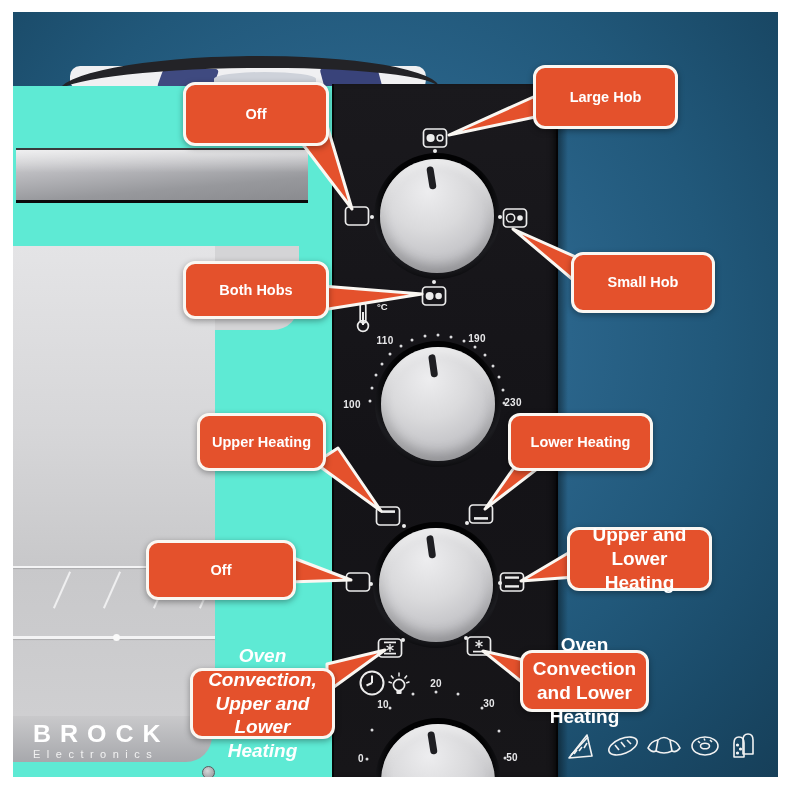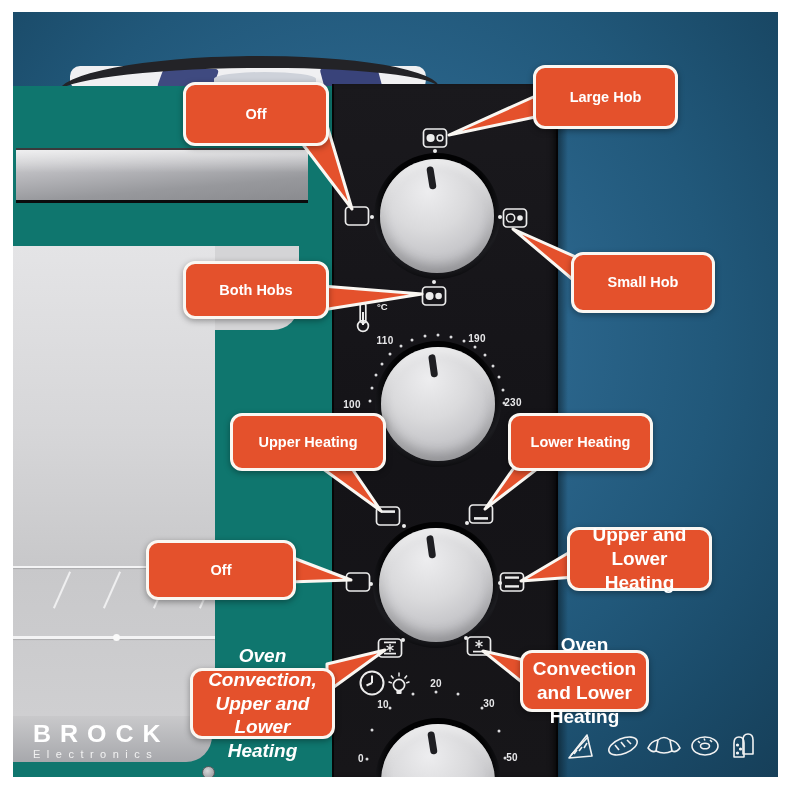--- a/index.html
+++ b/index.html
@@ -12,21 +12,21 @@
             border-radius:10px;z-index:3;}
   .pot-wedge1{position:absolute;left:160px;top:69px;width:56px;height:19px;background:#3f4a80;
               transform:skewX(-20deg);border-radius:4px;z-index:4;}
   .pot-wedge2{position:absolute;left:322px;top:68px;width:58px;height:20px;background:#39437a;
               transform:skewX(15deg);border-radius:4px;z-index:4;}
   .pot-wedge3{position:absolute;left:214px;top:72px;width:102px;height:17px;background:#ced2da;
               border-radius:50%/40%;z-index:4;}
   .pot-rim{position:absolute;left:58px;top:56px;width:382px;height:58px;border-radius:50%;
            border-top:12px solid #232327;transform:rotate(-.6deg);z-index:5;}
   
-  #door{position:absolute;left:13px;top:86px;width:319px;height:691px;background:#0f766e;z-index:6;}
+  #door{position:absolute;left:13px;top:86px;width:319px;height:691px;background:#5eead4;z-index:6;}
   #metal-strip{position:absolute;left:3px;top:62px;width:292px;height:50px;
                background:linear-gradient(175deg,#dcdcde 0%,#b9b9bd 35%,#97989c 70%,#8a8b8f 100%);
                border-top:2px solid #3a3a3c;border-bottom:3px solid #0b0b0c;}
   #metal-strip:after{content:"";position:absolute;inset:0;
                background:linear-gradient(180deg,rgba(255,255,255,.55),rgba(255,255,255,0) 45%);}
   #glass-ceiling{position:absolute;left:0;top:160px;width:286px;height:84px;background:#d4d4d6;
                border-radius:0 0 26px 0;}
   #glass{position:absolute;left:0;top:160px;width:202px;height:470px;
          background:linear-gradient(180deg,#e4e4e6 0%,#d6d6d8 40%,#c8c8ca 68%,#cfcfd1 100%);}
   .rack-h{position:absolute;background:#f4f4f5;box-shadow:0 1px 1px rgba(0,0,0,.15);}
@@ -278,21 +278,21 @@
       <polygon points="575,549 575,577 521,581"></polygon>
       <polygon points="327,664 327,692 385,650"></polygon>
       <polygon points="528,661 528,687 483,651"></polygon>
     </g>
   </svg>
 
   <div class="callout" style="left:183px;top:82px;width:146px;height:64px;">Off</div>
   <div class="callout" style="left:571px;top:252px;width:144px;height:61px;">Small Hob</div>
   <div class="callout" style="left:533px;top:65px;width:145px;height:64px;">Large Hob</div>
   <div class="callout" style="left:183px;top:261px;width:146px;height:58px;">Both Hobs</div>
-  <div class="callout" style="left:197px;top:413px;width:156px;height:58px;margin-left:33px;">Upper Heating</div>
+  <div class="callout" style="left:197px;top:413px;width:129px;height:58px;">Upper Heating</div>
   <div class="callout" style="left:508px;top:413px;width:145px;height:58px;">Lower Heating</div>
   <div class="callout" style="left:146px;top:540px;width:150px;height:60px;">Off</div>
   <div class="callout small-text" style="left:567px;top:527px;width:145px;height:64px;">Upper and Lower
 Heating</div>
   <div class="callout small-text" style="left:190px;top:668px;width:145px;height:71px;font-style:italic;">Oven Convection,
 Upper and Lower
 Heating</div>
   <div class="callout small-text" style="left:520px;top:650px;width:129px;height:62px;">Oven Convection
 and Lower Heating</div>
 

